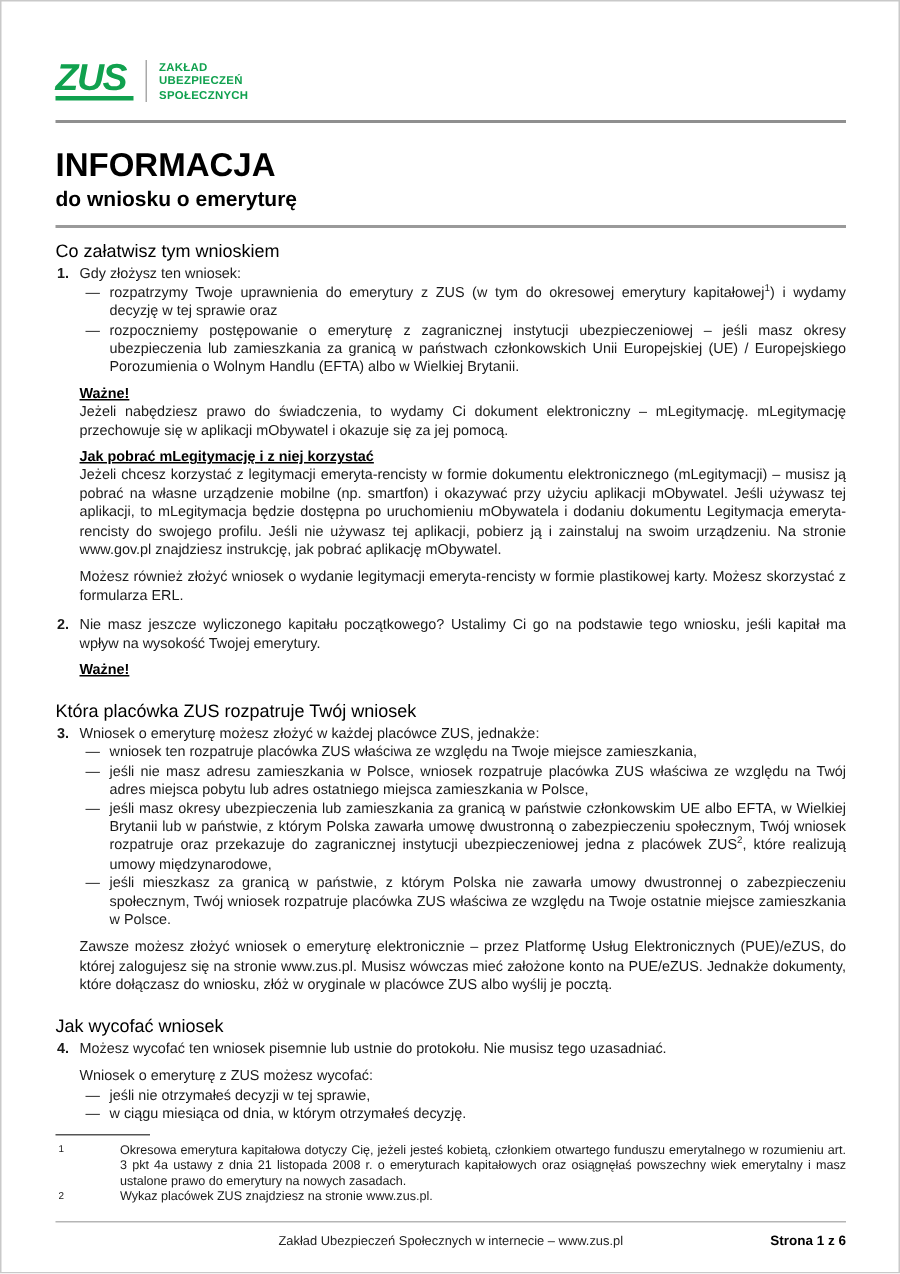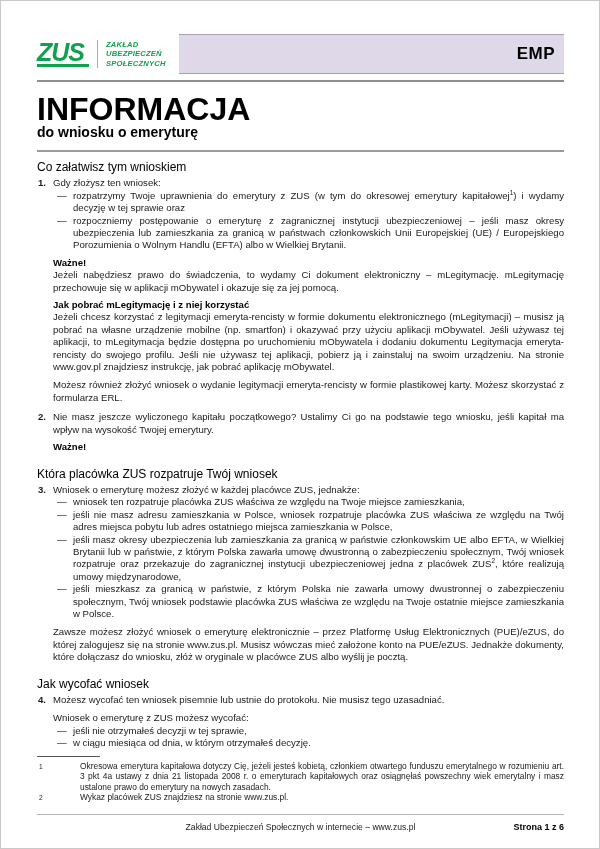--- a/index.html
+++ b/index.html
@@ -18,38 +18,38 @@
   
   .header{display:flex;align-items:stretch;height:40px;}
   .logo-box{width:142px;display:flex;align-items:center;gap:8px;background:#fff;flex:none;}
   .logo-mark{display:flex;flex-direction:column;align-items:flex-start;}
   .logo-zus{
     font-weight:bold;font-style:italic;font-size:25px;line-height:22px;
     color:var(--zus-green);letter-spacing:-1px;
   }
   .logo-underline{width:52px;height:3px;background:var(--zus-green);margin-top:1px;}
   .logo-divider{width:1px;height:28px;background:#a9a9a9;flex:none;}
-  .org-name{color:var(--zus-green);font-size:7.6px;font-weight:bold;line-height:9.4px;letter-spacing:.2px;font-style:italic;}
+  .org-name{color:var(--zus-green);font-size:7.6px;font-weight:bold;line-height:9.4px;letter-spacing:.2px;}
   .emp-bar{
     flex:1;background:var(--bar-color);
     border-top:1px solid #a79fb6;border-bottom:1px solid #a79fb6;
     display:flex;align-items:center;justify-content:flex-end;padding-right:9px;
   }
   .emp{font-size:17px;font-weight:bold;color:#000;letter-spacing:.5px;}
   .header-rule{border-top:2px solid #8f8f8f;margin-top:6px;}
   
   .title-block{margin-top:15px;}
-  .title-main{font-size:32px;font-weight:bold;line-height:25px;color:#000;}
+  .title-main{font-size:22px;font-weight:bold;line-height:25px;color:#000;}
   .title-sub{font-size:14px;font-weight:bold;line-height:20px;color:#000;}
   .title-rule{border-top:2px solid #9a9a9a;margin-top:8px;}
   
   .content{font-size:9.6px;line-height:12.4px;}
   .h2{font-size:12px;font-weight:normal;margin:14px 0 4px;color:#000;}
   .content > .h2:first-child{margin-top:9px;}
-  .h3{font-weight:bold;margin-top:5px;padding-left:16px;color:#000;}
+  .h3{font-weight:bold;margin-top:5px;padding-left:16px;color:#000;text-decoration:underline;}
   .num-item{display:flex;margin-top:7px;}
   .h2 + .num-item{margin-top:0;}
   .num-item .num{flex:0 0 16px;font-weight:bold;padding-left:1px;}
   .num-item .body{flex:1;text-align:justify;}
   .dash-item{display:flex;padding-left:20px;}
   .dash-item .dash{flex:0 0 16px;}
   .dash-item .body{flex:1;text-align:justify;}
   .para{margin-top:6px;padding-left:16px;text-align:justify;}
   .h3 + .para{margin-top:0;}
   sup{font-size:6.5px;line-height:0;vertical-align:super;}
@@ -77,23 +77,20 @@
       <div class="logo-mark">
         <span class="logo-zus">ZUS</span>
         <div class="logo-underline"></div>
       </div>
       <div class="logo-divider"></div>
       <div class="org-name">
         <div>ZAKŁAD</div>
         <div>UBEZPIECZEŃ</div>
         <div>SPOŁECZNYCH</div>
       </div>
-    </div>
-    <div class="emp-bar">
-      <span class="emp">EMP</span>
     </div>
   </div>
   <div class="header-rule"></div>
 
   <div class="title-block">
     <div class="title-main">INFORMACJA</div>
     <div class="title-sub">do wniosku o emeryturę</div>
   </div>
   <div class="title-rule"></div>
 
@@ -133,21 +130,21 @@
       <div class="dash-item">
         <div class="dash">—</div>
         <div class="body"><span>jeśli nie masz adresu zamieszkania w Polsce, wniosek rozpatruje placówka ZUS właściwa ze względu na Twój adres miejsca pobytu lub adres ostatniego miejsca zamieszkania w Polsce,</span></div>
       </div>
       <div class="dash-item">
         <div class="dash">—</div>
         <div class="body"><span>jeśli masz okresy ubezpieczenia lub zamieszkania za granicą w państwie członkowskim UE albo EFTA, w Wielkiej Brytanii lub w państwie, z którym Polska zawarła umowę dwustronną o zabezpieczeniu społecznym, Twój wniosek rozpatruje oraz przekazuje do zagranicznej instytucji ubezpieczeniowej jedna z placówek ZUS</span><sup>2</sup><span>, które realizują umowy międzynarodowe,</span></div>
       </div>
       <div class="dash-item">
         <div class="dash">—</div>
-        <div class="body"><span>jeśli mieszkasz za granicą w państwie, z którym Polska nie zawarła umowy dwustronnej o zabezpieczeniu społecznym, Twój wniosek podstawie placówka ZUS właściwa ze względu na Twoje ostatnie miejsce zamieszkania w Polsce.</span></div>
+        <div class="body"><span>jeśli mieszkasz za granicą w państwie, z którym Polska nie zawarła umowy dwustronnej o zabezpieczeniu społecznym, Twój wniosek rozpatruje placówka ZUS właściwa ze względu na Twoje ostatnie miejsce zamieszkania w Polsce.</span></div>
       </div>
       <div class="para"><span>Zawsze możesz złożyć wniosek o emeryturę elektronicznie – przez Platformę Usług Elektronicznych (PUE)/eZUS, do której zalogujesz się na stronie </span><span class="b">www.zus.pl</span><span>. Musisz wówczas mieć założone konto na PUE/eZUS. Jednakże dokumenty, które dołączasz do wniosku, złóż w oryginale w placówce ZUS albo wyślij je pocztą.</span></div>
       <div class="h2">Jak wycofać wniosek</div>
       <div class="num-item">
         <div class="num">4.</div>
         <div class="body"><span>Możesz wycofać ten wniosek pisemnie lub ustnie do protokołu. Nie musisz tego uzasadniać.</span></div>
       </div>
       <div class="para"><span>Wniosek o emeryturę z ZUS możesz wycofać:</span></div>
       <div class="dash-item">
         <div class="dash">—</div>

